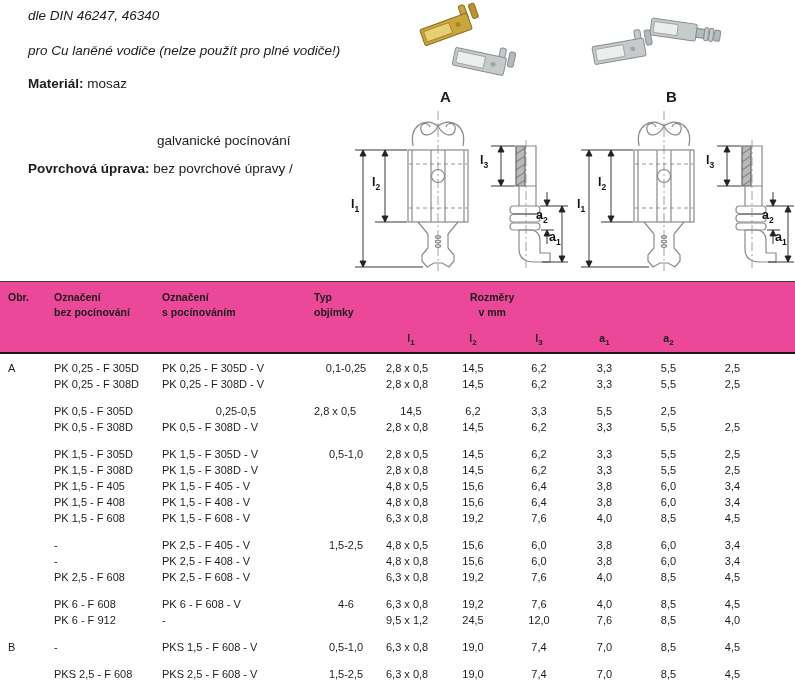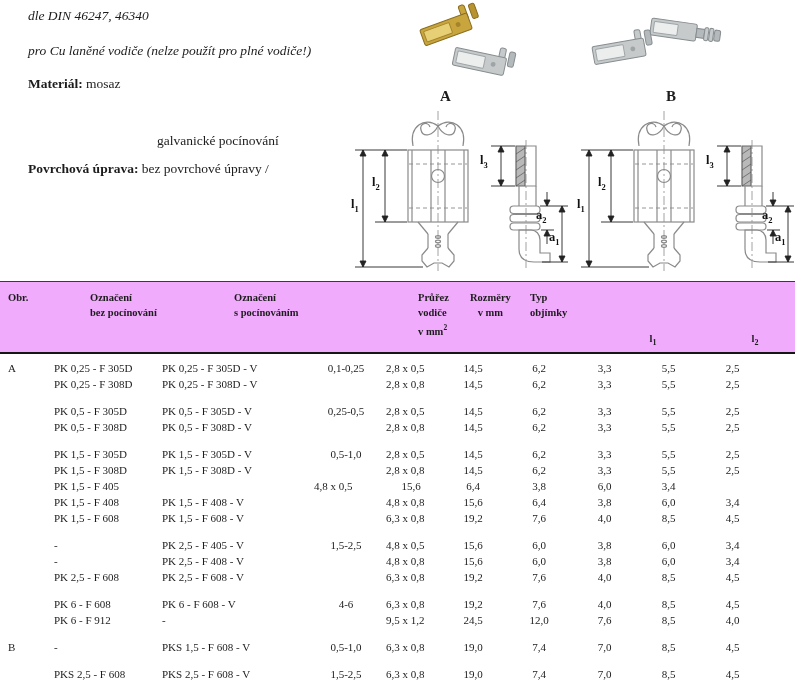--- a/index.html
+++ b/index.html
@@ -1,18 +1,18 @@
 <!DOCTYPE html>
 <html><head>
 <meta charset="utf-8">
 <style>
   html,body{margin:0;padding:0;background:#fff;}
   .page{
     position:relative;width:795px;height:680px;background:#ffffff;overflow:hidden;
-    font-family:Liberation Serif, serif;color:#1c1c1c;
+    font-family:Liberation Sans, sans-serif;color:#1c1c1c;
   }
   
   .intro-line{position:absolute;left:28px;font-size:13.5px;white-space:nowrap;}
   .it{font-style:italic;}
   .b{font-weight:bold;}
   #t1{top:8px;}
   #t2{top:43px;}
   #t3{top:76px;}
   #t4{top:113px;margin-top:48px;}
   #t5{top:133px;left:157px;}
@@ -31,23 +31,23 @@
   .dim sub{font-size:8.5px;}
   .dim-l1{left:8px;top:88px;}
   .dim-l2{left:29px;top:66px;}
   .dim-l3{left:137px;top:44px;}
   .dim-a2{left:193px;top:99px;}
   .dim-a1{left:206px;top:121px;}
   
   .dtable{position:absolute;left:0;top:281px;width:795px;}
   .grid{display:grid;grid-template-columns:46px 108px 148px 72px 58px 66px 66px 65px 63px 65px;}
   .thead{
-    position:relative;background:#f0abfc;border-top:1px solid #3a3a3a;border-bottom:2.5px solid #161616;
+    position:relative;background:#ec4899;border-top:1px solid #3a3a3a;border-bottom:2.5px solid #161616;
     height:62px;padding:8px 0 0 8px;box-sizing:content-box;
-    font-weight:bold;font-size:10.5px;line-height:15px;gap:36px;
+    font-weight:bold;font-size:10.5px;line-height:15px;
   }
   .hcell{white-space:nowrap;}
   .hcell sup{font-size:7.5px;}
   .hcell.num{align-self:end;text-align:center;padding-bottom:2px;}
   .hcell.num sub{font-size:8px;}
   .hc-typ{padding-left:4px;}
   .rozmery-float{position:absolute;left:470px;top:8px;font-weight:bold;font-size:10.5px;line-height:15px;text-align:center;}
   .tbody{padding:6px 0 0 8px;font-size:11px;}
   .tgroup{margin-bottom:11px;}
   .trow{line-height:16px;}
@@ -268,25 +268,20 @@
     <div class="thead grid">
       <div class="hcell">Obr.</div>
       <div class="hcell">
         <div>Označení</div>
         <div>bez pocínování</div>
       </div>
       <div class="hcell">
         <div>Označení</div>
         <div>s pocínováním</div>
       </div>
-      <div class="hcell">
-        <div>Průřez</div>
-        <div>vodiče</div>
-        <div><span>v mm</span><sup>2</sup></div>
-      </div>
       <div class="hcell hc-typ">
         <div>Typ</div>
         <div>objímky</div>
       </div>
       <div class="hcell num"><span>l</span><sub>1</sub></div>
       <div class="hcell num"><span>l</span><sub>2</sub></div>
       <div class="hcell num"><span>l</span><sub>3</sub></div>
       <div class="hcell num"><span>a</span><sub>1</sub></div>
       <div class="hcell num"><span>a</span><sub>2</sub></div>
       <div class="rozmery-float">
@@ -318,21 +313,20 @@
             <div class="c c-num">6,2</div>
             <div class="c c-num">3,3</div>
             <div class="c c-num">5,5</div>
             <div class="c c-num">2,5</div>
           </div>
         </div>
         <div class="tgroup">
           <div class="trow grid">
             <div class="c c-obr"></div>
             <div class="c c-ozn1">PK 0,5 - F 305D</div>
-            <div class="c c-ozn2">PK 0,5 - F 305D - V</div>
             <div class="c c-prurez">0,25-0,5</div>
             <div class="c c-typ">2,8 x 0,5</div>
             <div class="c c-num">14,5</div>
             <div class="c c-num">6,2</div>
             <div class="c c-num">3,3</div>
             <div class="c c-num">5,5</div>
             <div class="c c-num">2,5</div>
           </div>
           <div class="trow grid">
             <div class="c c-obr"></div>
@@ -368,20 +362,21 @@
             <div class="c c-typ">2,8 x 0,8</div>
             <div class="c c-num">14,5</div>
             <div class="c c-num">6,2</div>
             <div class="c c-num">3,3</div>
             <div class="c c-num">5,5</div>
             <div class="c c-num">2,5</div>
           </div>
           <div class="trow grid">
             <div class="c c-obr"></div>
             <div class="c c-ozn1">PK 1,5 - F 405</div>
+            <div class="c c-ozn2">PK 1,5 - F 405 - V</div>
             <div class="c c-prurez"></div>
             <div class="c c-typ">4,8 x 0,5</div>
             <div class="c c-num">15,6</div>
             <div class="c c-num">6,4</div>
             <div class="c c-num">3,8</div>
             <div class="c c-num">6,0</div>
             <div class="c c-num">3,4</div>
           </div>
           <div class="trow grid">
             <div class="c c-obr"></div>

